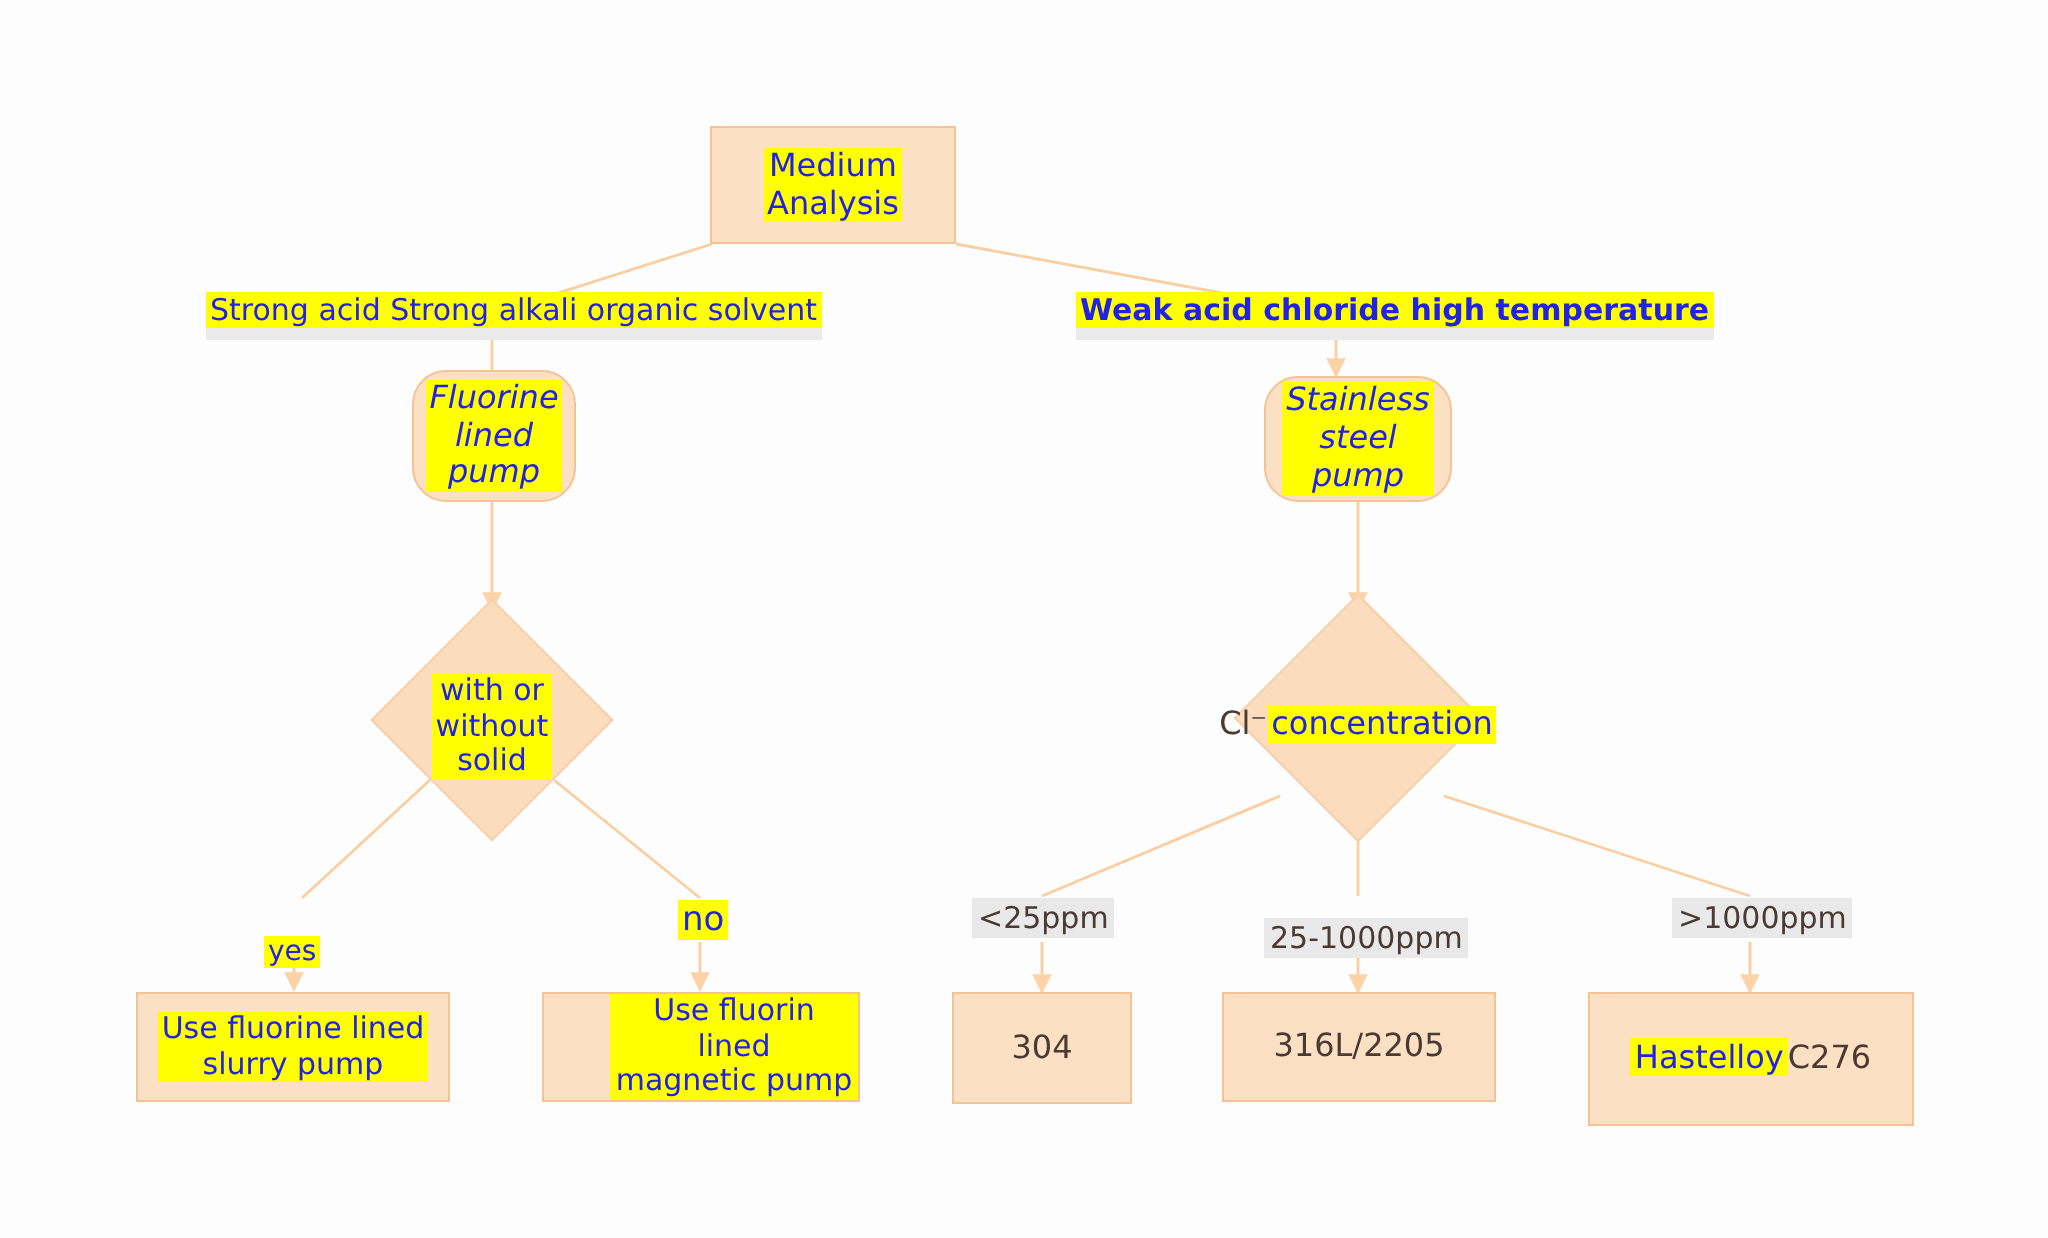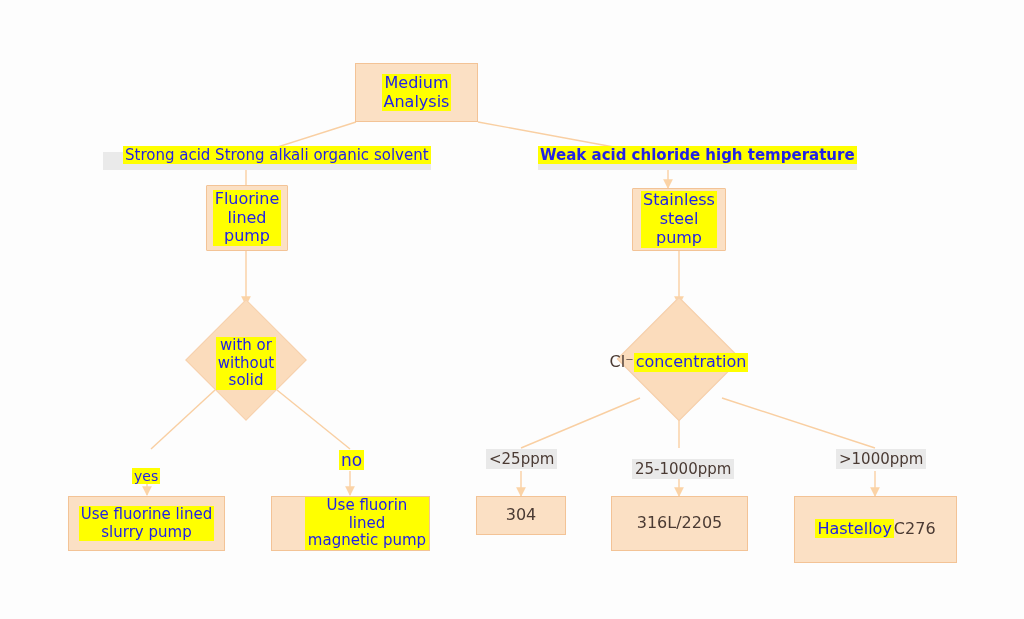--- a/index.html
+++ b/index.html
@@ -14,21 +14,21 @@
 
   
   .node{
     position:absolute;
     background:#fbe0c4;
     border:1px solid #f3c396;
     box-sizing:border-box;
     display:flex;align-items:center;justify-content:center;
     text-align:center;
   }
-  .node.round{border-radius:1px;}
+  .node.round{border-radius:17px;font-style:italic;}
   .node .txt{
     display:inline-block;
     line-height:1.18;
     white-space:pre-line;
   }
   .hl{background:#ffff00;color:#2222e6;padding:0 2px;}
   .plain{color:#4a3a33;}
 
   
   .diamond{
@@ -101,21 +101,21 @@
       <path d="M 679 471 L 679 496" marker-end="url(#arrow)"></path>
       <path d="M 875 471 L 875 496" marker-end="url(#arrow)"></path>
     </g>
   </svg>
 
   <div class="node" style="left:355px;top:63px;width:123px;height:59px;font-size:16px;">
     <span class="txt hl">Medium
 Analysis</span>
   </div>
 
-  <div class="edgelabel" style="left:103px;top:146px;font-size:15px;padding-left:20px;">
+  <div class="edgelabel" style="left:103px;top:146px;font-size:15px;">
     <span class="shadow"></span>
     <span class="ltxt hl">Strong acid Strong alkali organic solvent</span>
   </div>
 
   <div class="edgelabel" style="left:538px;top:146px;font-size:15px;font-weight:bold;">
     <span class="shadow"></span>
     <span class="ltxt hl">Weak acid chloride high temperature</span>
   </div>
 
   <div class="node round" style="left:206px;top:185px;width:82px;height:66px;font-size:16px;">
@@ -162,21 +162,21 @@
   <div class="node" style="left:68px;top:496px;width:157px;height:55px;font-size:15px;">
     <span class="txt hl">Use fluorine lined
 slurry pump</span>
   </div>
 
   <div class="node" style="left:271px;top:496px;width:159px;height:55px;font-size:15px;padding-left:33px;">
     <span class="txt hl">Use fluorin lined
 magnetic pump</span>
   </div>
 
-  <div class="node" style="left:476px;top:496px;width:90px;height:39px;font-size:16px;align-items:center;">
+  <div class="node" style="left:476px;top:496px;width:90px;height:56px;font-size:16px;align-items:center;">
     <span class="txt plain">304</span>
   </div>
 
   <div class="node" style="left:611px;top:496px;width:137px;height:55px;font-size:16px;">
     <span class="txt plain">316L/2205</span>
   </div>
 
   <div class="node" style="left:794px;top:496px;width:163px;height:67px;font-size:16px;">
     <span class="txt"><span class="hl">Hastelloy</span><span class="plain">C276</span></span>
   </div>

